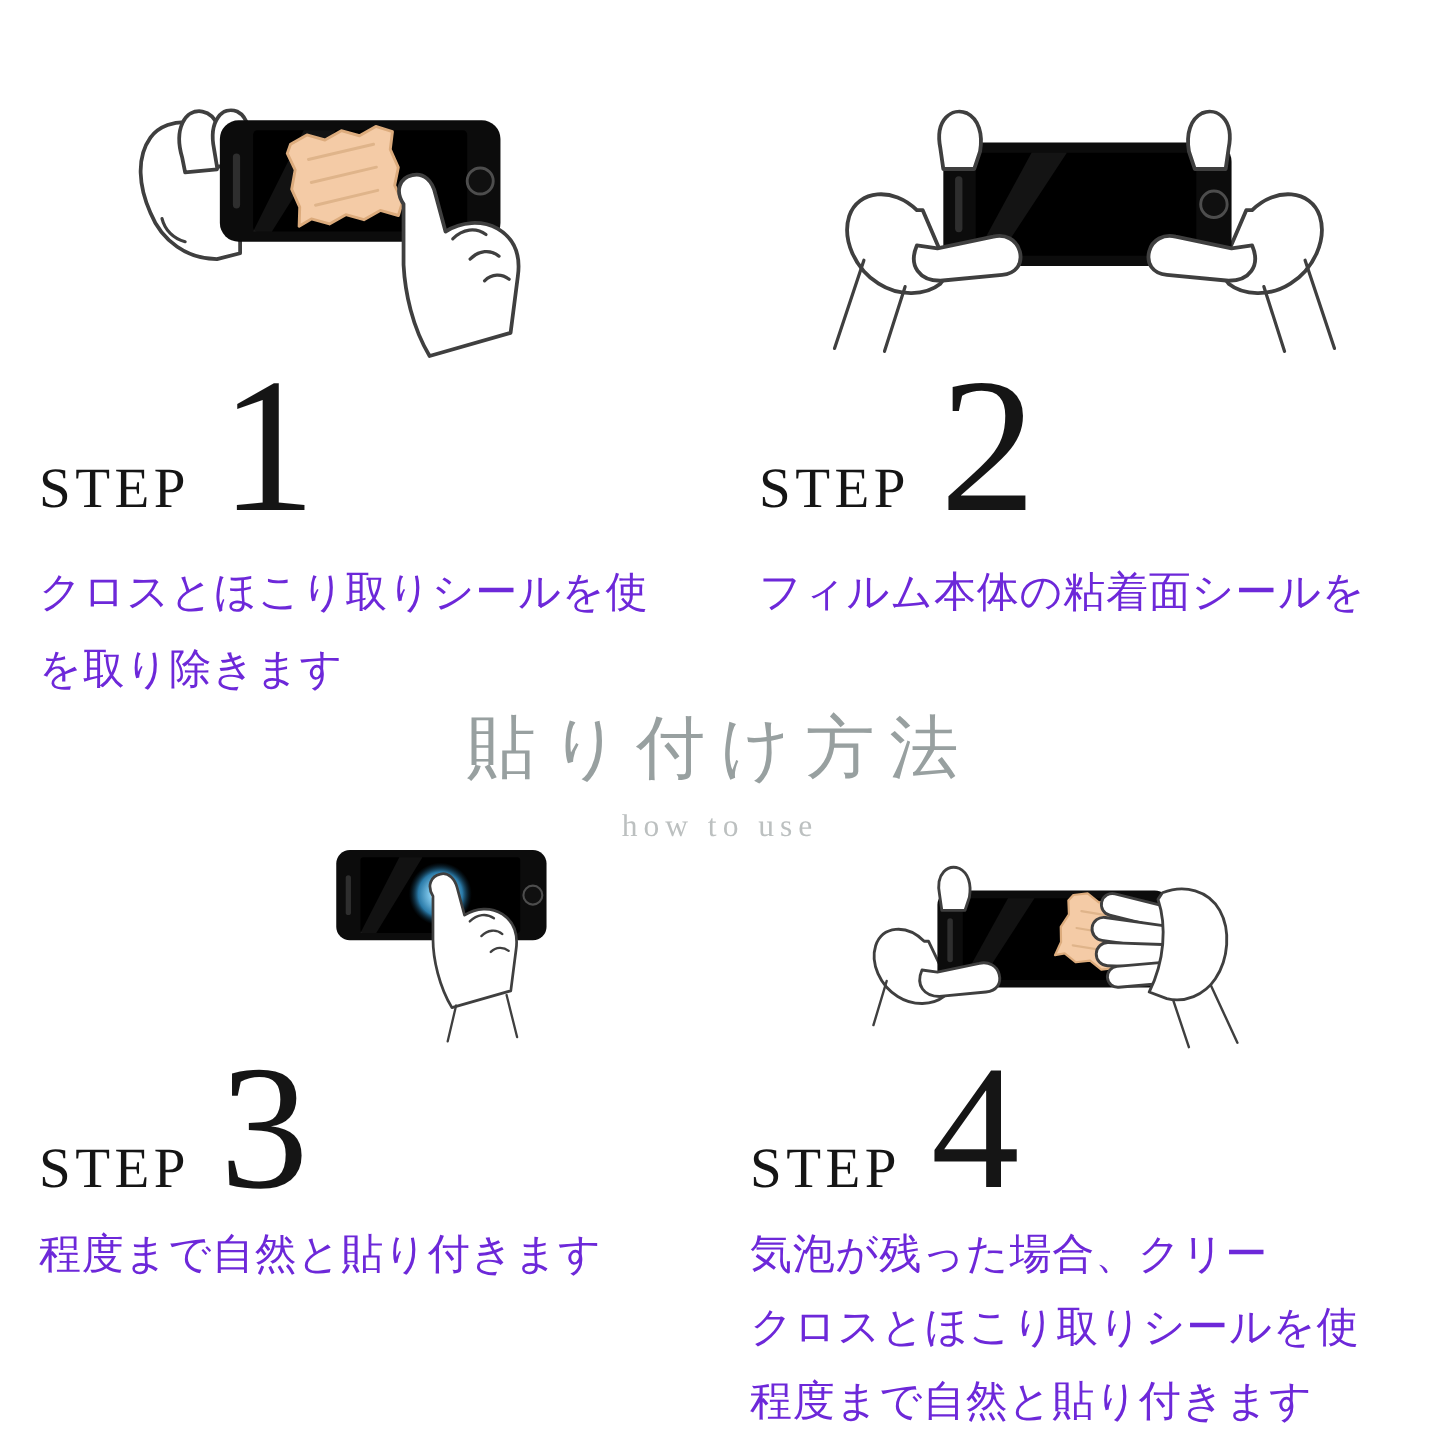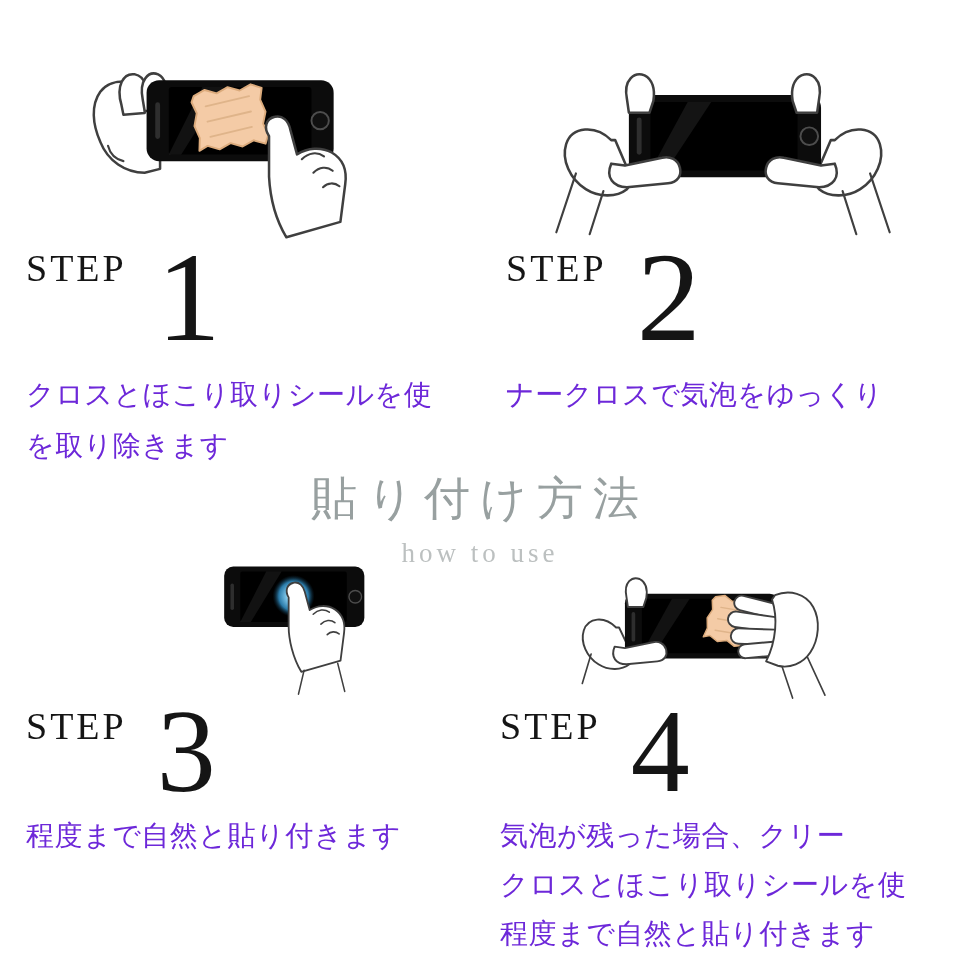--- a/index.html
+++ b/index.html
@@ -8,32 +8,32 @@
           font-family:"Liberation Sans","DejaVu Sans",sans-serif;color:#1b1b1b}
   .step{position:absolute}
   #step1{left:18px;top:30px;width:450px}
   #step2{left:498px;top:30px;width:450px}
   #step3{left:18px;top:552px;width:450px}
   #step4{left:492px;top:552px;width:460px}
   .illus{display:flex;justify-content:center;align-items:flex-end}
   .top .illus{height:216px}
   .bottom .illus{height:152px}
   #step3 .illus{justify-content:flex-start;padding-left:170px}
-  .step-row{display:flex;align-items:flex-start;gap:30px;padding-left:8px}
+  .step-row{display:flex;align-items:flex-end;gap:20px;padding-left:8px}
   .step-word{font-family:"Liberation Serif","DejaVu Serif",serif;font-size:38px;
              letter-spacing:3px;color:#151515}
   .step-num{font-family:"Liberation Serif","DejaVu Serif",serif;font-size:128px;
             line-height:.8;color:#151515}
   .bottom .step-num{font-size:118px;line-height:.82}
   .desc{font-size:28px;letter-spacing:.5px;padding-left:8px;color:#6d28d9}
   .top .desc{margin-top:22px;line-height:1.82}
   .bottom .desc{margin-top:10px;line-height:1.75}
   .title-block{position:absolute;left:0;top:468px;width:100%;text-align:center}
   .title-main{font-size:46px;letter-spacing:10px;color:#98a0a0;font-weight:500}
-  .title-sub{font-family:"Liberation Serif","DejaVu Serif",serif;font-size:27px;
+  .title-sub{font-family:"Liberation Serif","DejaVu Serif",serif;font-size:21px;
              letter-spacing:4px;color:#bcc0c0;margin-top:8px}
   svg .hand{fill:#fff;stroke:#3f3f3f;stroke-width:2.6;stroke-linejoin:round;stroke-linecap:round}
   svg .crease{fill:none;stroke:#3f3f3f;stroke-width:2.2;stroke-linecap:round}
   svg .clothline{fill:none;stroke:#dfb48a;stroke-width:2;stroke-linecap:round}
 </style>
 </head>
 <body>
 
 <div class="canvas">
 
@@ -103,21 +103,21 @@
           <path class="crease" d="M330,130 L350,190"></path>
           <path class="crease" d="M302,148 L316,192"></path>
         </g>
       </svg>
     </div>
     <div class="step-row">
       <span class="step-word">STEP</span>
       <span class="step-num">2</span>
     </div>
     <div class="desc">
-      <div>ナークロスで気泡をゆっくり</div>
+      <div>フィルム本体の粘着面シールを</div>
     </div>
   </section>
 
   <div class="title-block">
     <div class="title-main">貼り付け方法</div>
     <div class="title-sub">how to use</div>
   </div>
 
   <section class="step bottom" id="step3">
     <div class="illus">

